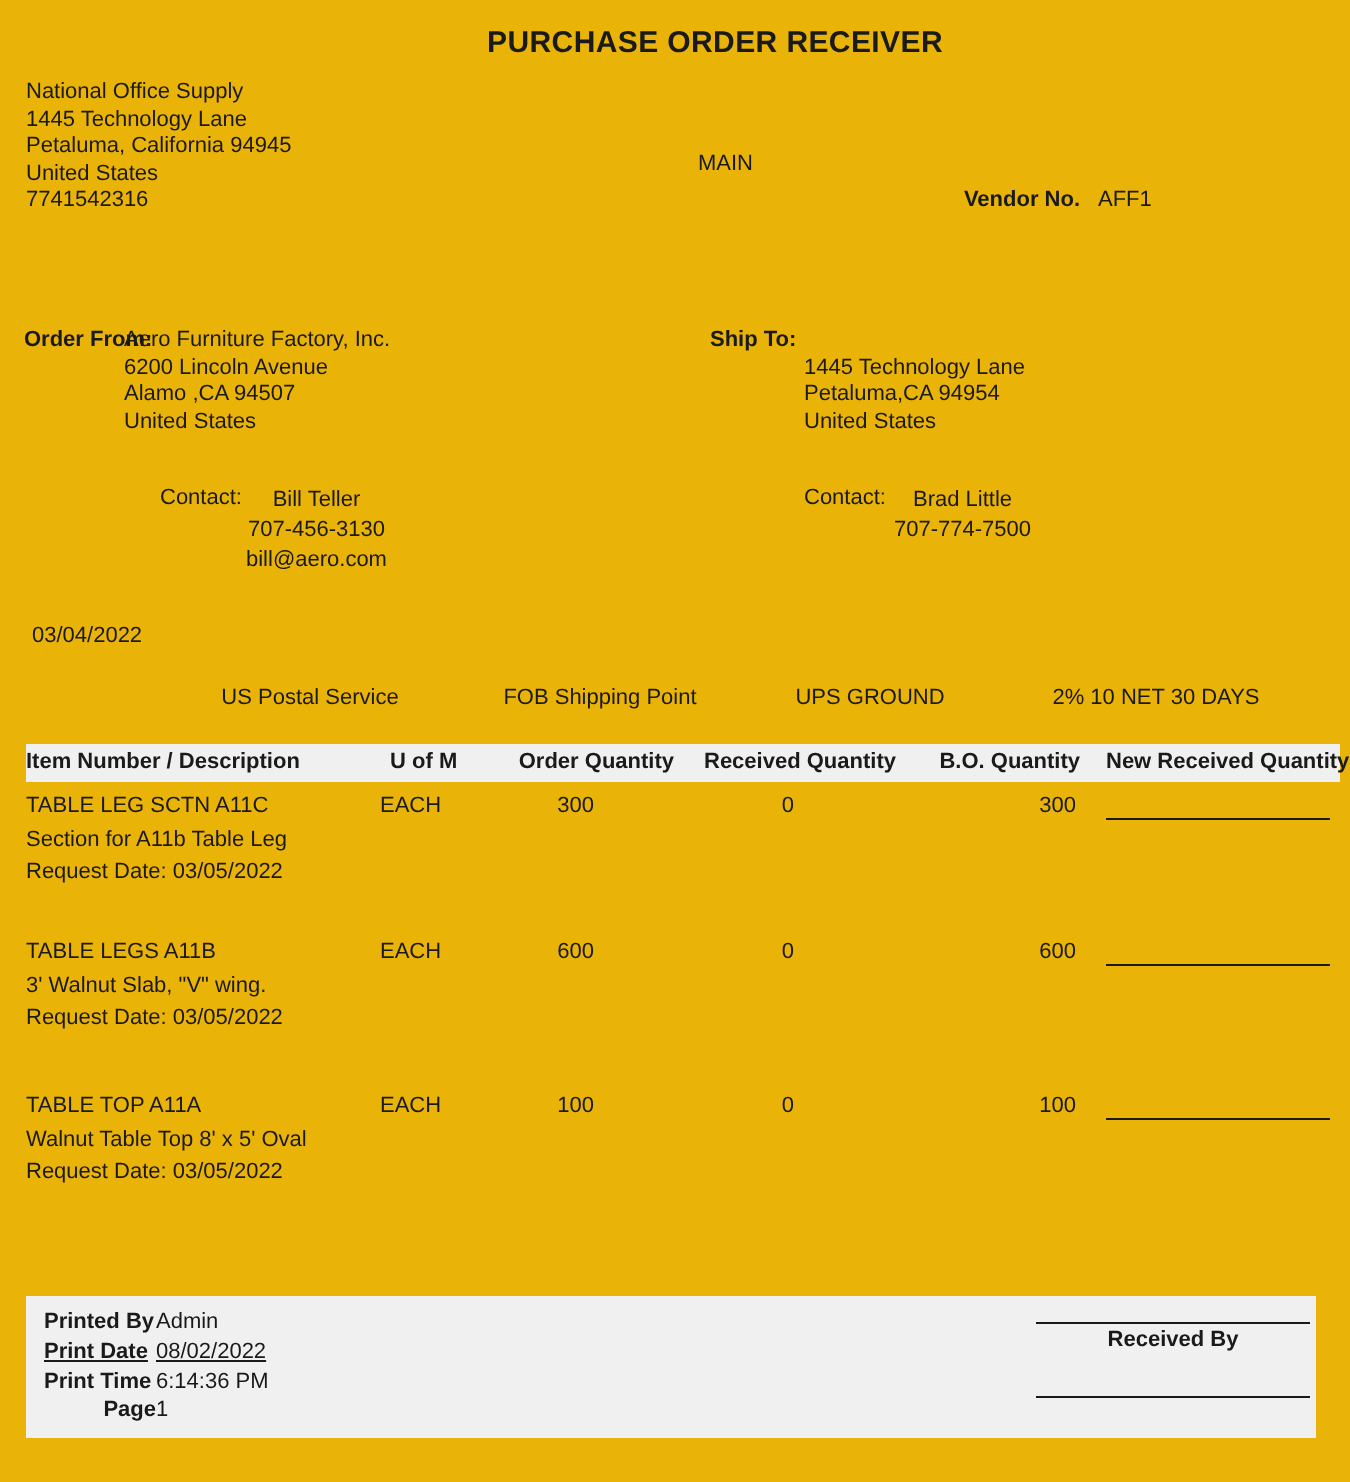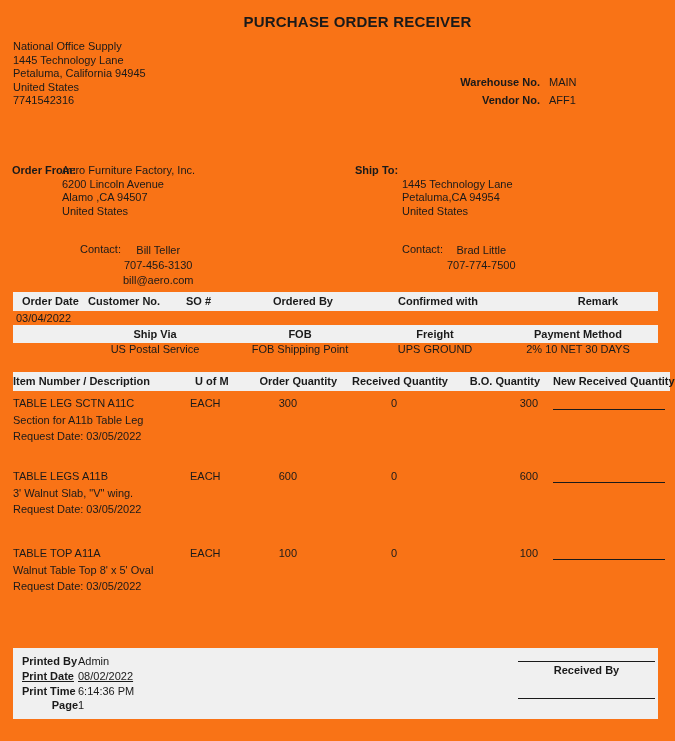--- a/index.html
+++ b/index.html
@@ -1,16 +1,16 @@
 <!DOCTYPE html>
 <html><head>
 <meta charset="utf-8">
 <style>
   html,body{margin:0;padding:0;background:#fff;}
-  .page{position:relative;width:675px;height:741px;background:#f97316;
+  .page{position:relative;width:675px;height:741px;background:#eab308;
         font-family:"Liberation Sans",sans-serif;font-size:11px;color:#1a1a1a;overflow:hidden;}
   .abs{position:absolute;}
   .b{font-weight:bold;}
   .ctr{text-align:center;}
   .rt{text-align:right;}
   .addr{line-height:13.6px;white-space:nowrap;}
   .clines{line-height:15px;white-space:nowrap;text-align:center;}
   .band{position:absolute;background:#f0f0f0;}
   .band .col{position:absolute;font-weight:bold;white-space:nowrap;}
   .band1 .col,.itemhead .col{line-height:19px;}
@@ -33,21 +33,20 @@
 
   <div class="abs addr" style="left:13px;top:40px;">
     <div>National Office Supply</div>
     <div>1445 Technology Lane</div>
     <div>Petaluma, California 94945</div>
     <div>United States</div>
     <div>7741542316</div>
   </div>
 
   <div class="porow" style="left:340px;top:75.5px;">
-    <span class="lbl">Warehouse No.</span>
     <span class="val">MAIN</span>
   </div>
   <div class="porow" style="left:340px;top:94px;">
     <span class="lbl">Vendor No.</span>
     <span class="val">AFF1</span>
   </div>
 
   <div class="abs b nowrap" style="left:12px;top:164px;">Order From:</div>
   <div class="abs addr" style="left:62px;top:164px;">
     <div>Aero Furniture Factory, Inc.</div>
@@ -67,36 +66,22 @@
     <div>1445 Technology Lane</div>
     <div>Petaluma,CA 94954</div>
     <div>United States</div>
   </div>
   <div class="abs nowrap" style="left:402px;top:243px;">Contact:</div>
   <div class="abs clines" style="left:447px;top:243px;">
     <div>Brad Little</div>
     <div>707-774-7500</div>
   </div>
 
-  <div class="band band1" style="left:13px;top:292px;width:645px;height:19px;">
-    <span class="col" style="left:9px;">Order Date</span>
-    <span class="col" style="left:75px;">Customer No.</span>
-    <span class="col" style="left:173px;">SO #</span>
-    <span class="col ctr" style="left:235px;width:110px;">Ordered By</span>
-    <span class="col ctr" style="left:370px;width:110px;">Confirmed with</span>
-    <span class="col ctr" style="left:530px;width:110px;">Remark</span>
-  </div>
   <div class="abs nowrap" style="left:16px;top:312px;">03/04/2022</div>
 
-  <div class="band band2" style="left:13px;top:325px;width:645px;height:18px;">
-    <span class="col ctr" style="left:72px;width:140px;">Ship Via</span>
-    <span class="col ctr" style="left:217px;width:140px;">FOB</span>
-    <span class="col ctr" style="left:352px;width:140px;">Freight</span>
-    <span class="col ctr" style="left:495px;width:140px;">Payment Method</span>
-  </div>
   <div class="abs ctr nowrap" style="left:85px;top:343px;width:140px;">US Postal Service</div>
   <div class="abs ctr nowrap" style="left:230px;top:343px;width:140px;">FOB Shipping Point</div>
   <div class="abs ctr nowrap" style="left:365px;top:343px;width:140px;">UPS GROUND</div>
   <div class="abs ctr nowrap" style="left:508px;top:343px;width:140px;">2% 10 NET 30 DAYS</div>
 
   <div class="band itemhead" style="left:13px;top:372px;width:657px;height:19px;">
     <span class="col" style="left:0;">Item Number / Description</span>
     <span class="col" style="left:182px;">U of M</span>
     <span class="col rt" style="left:227px;width:97px;">Order Quantity</span>
     <span class="col" style="left:339px;">Received Quantity</span>

